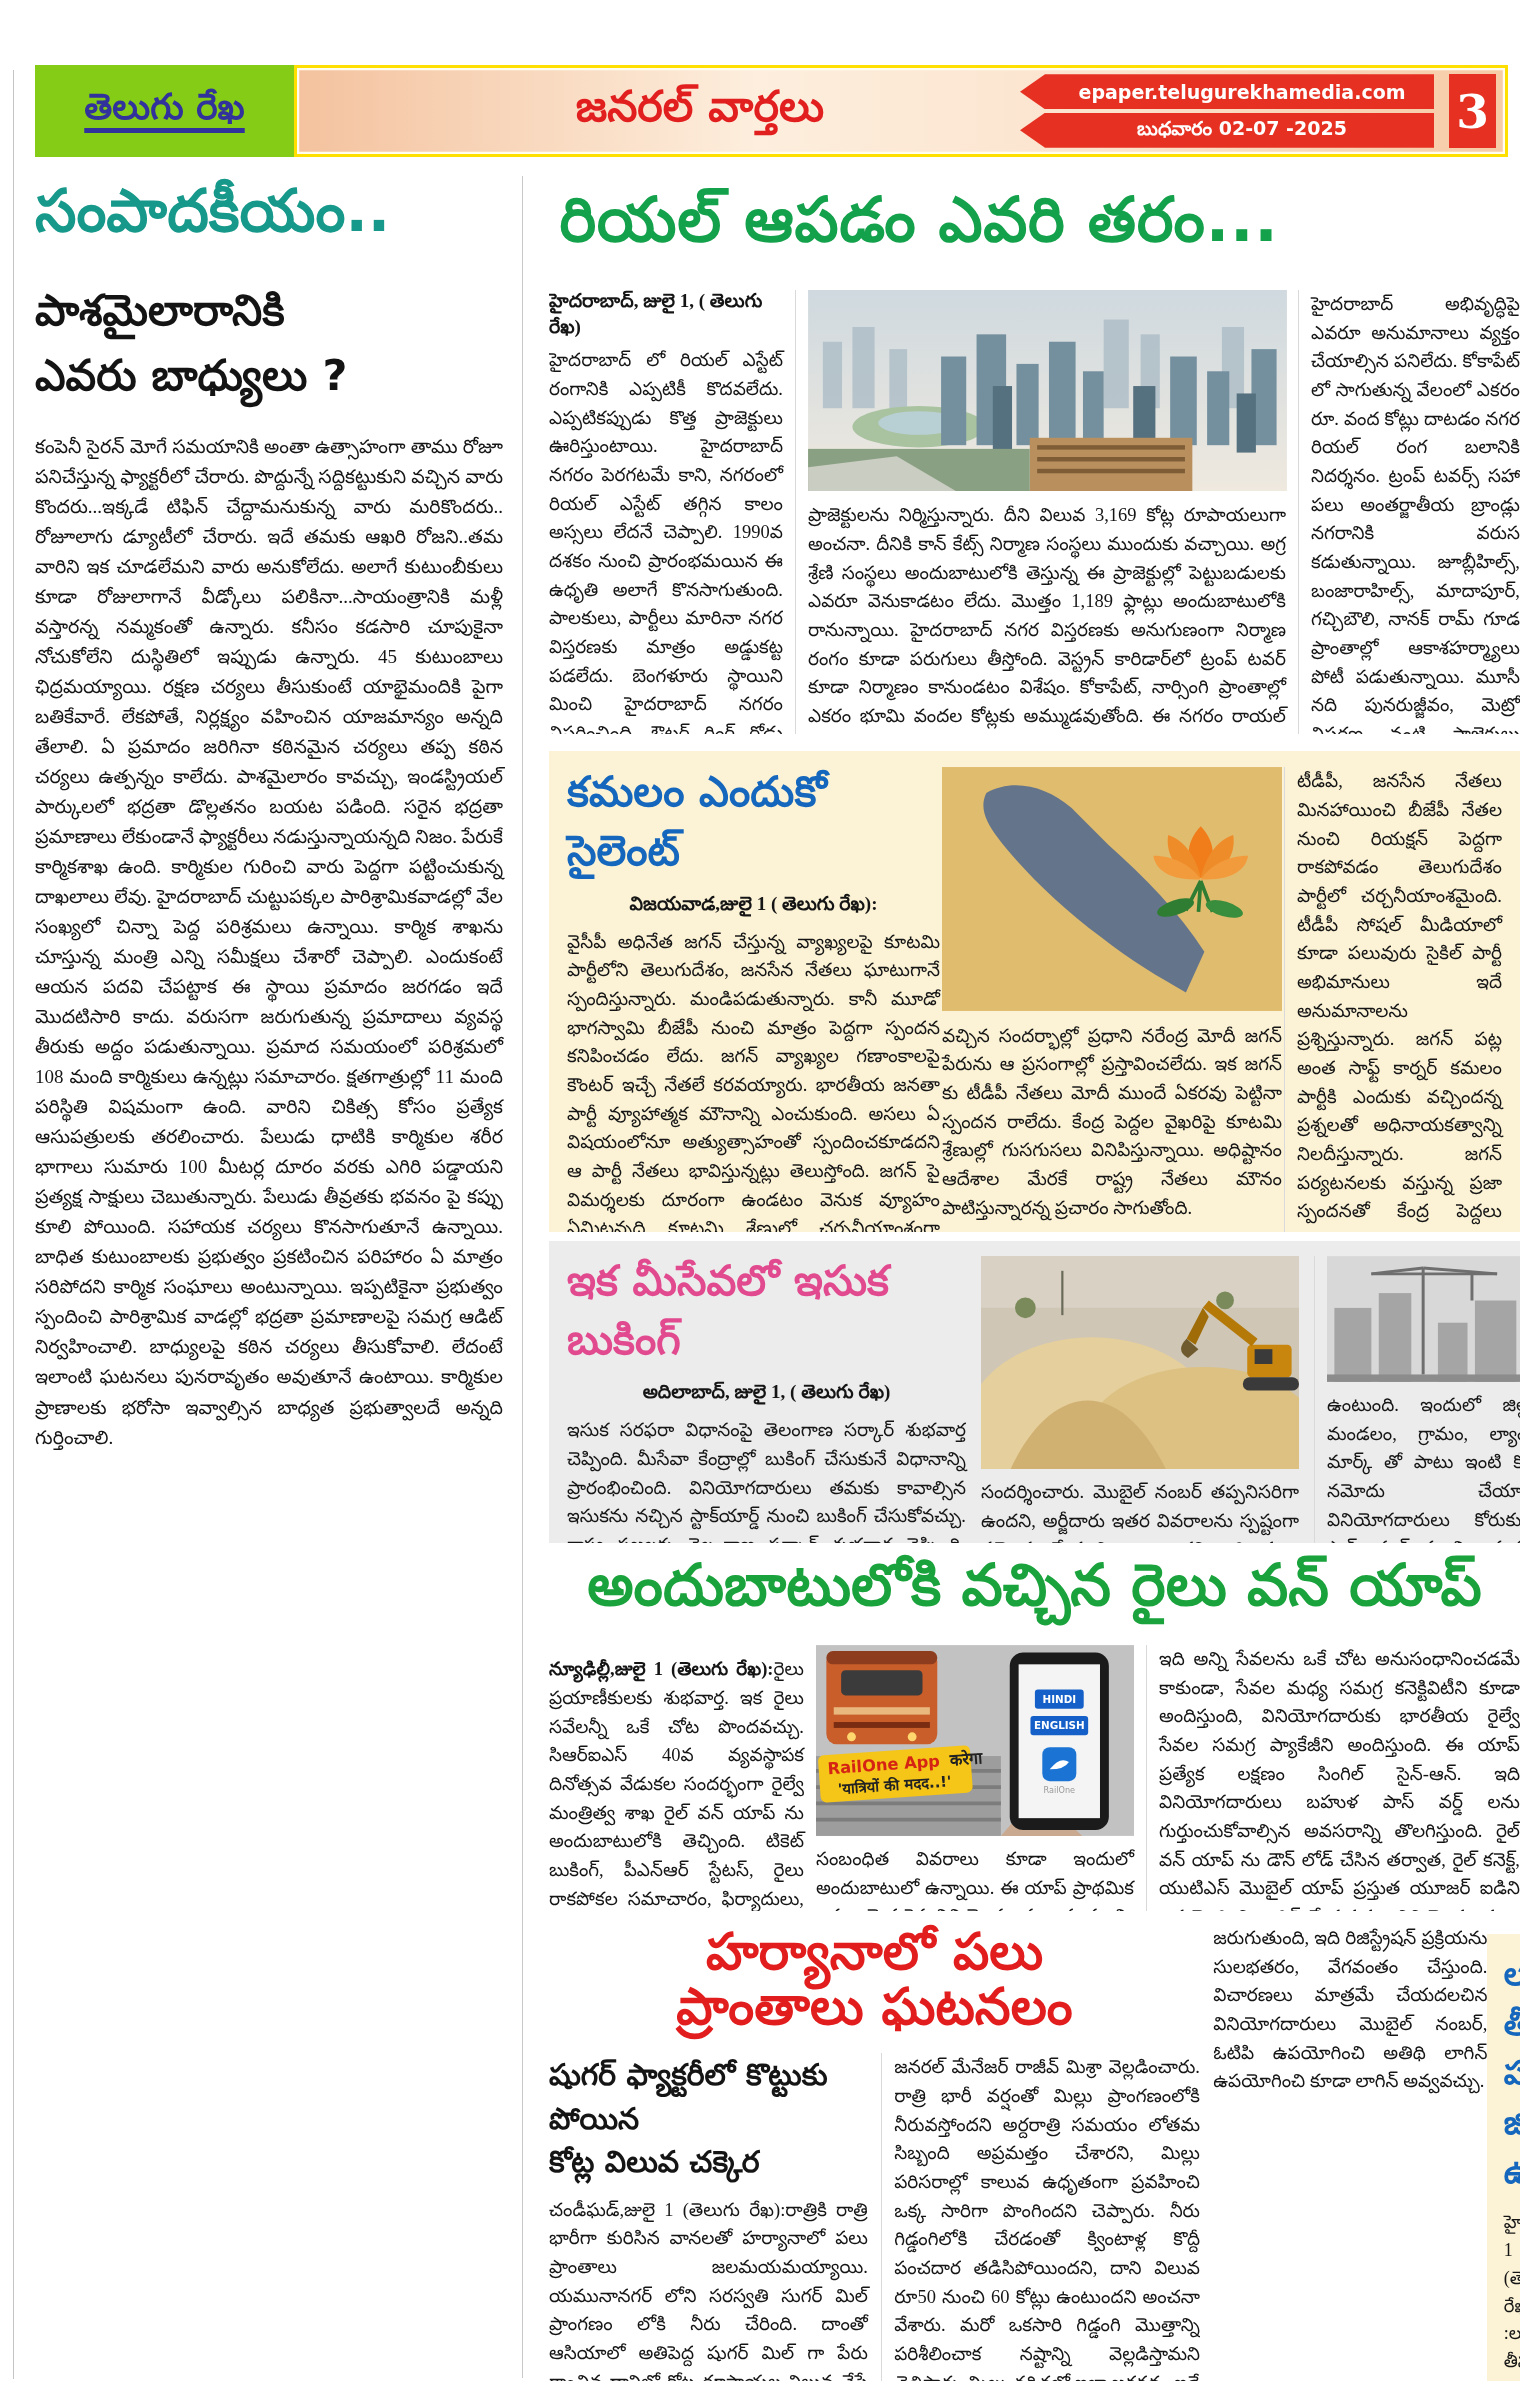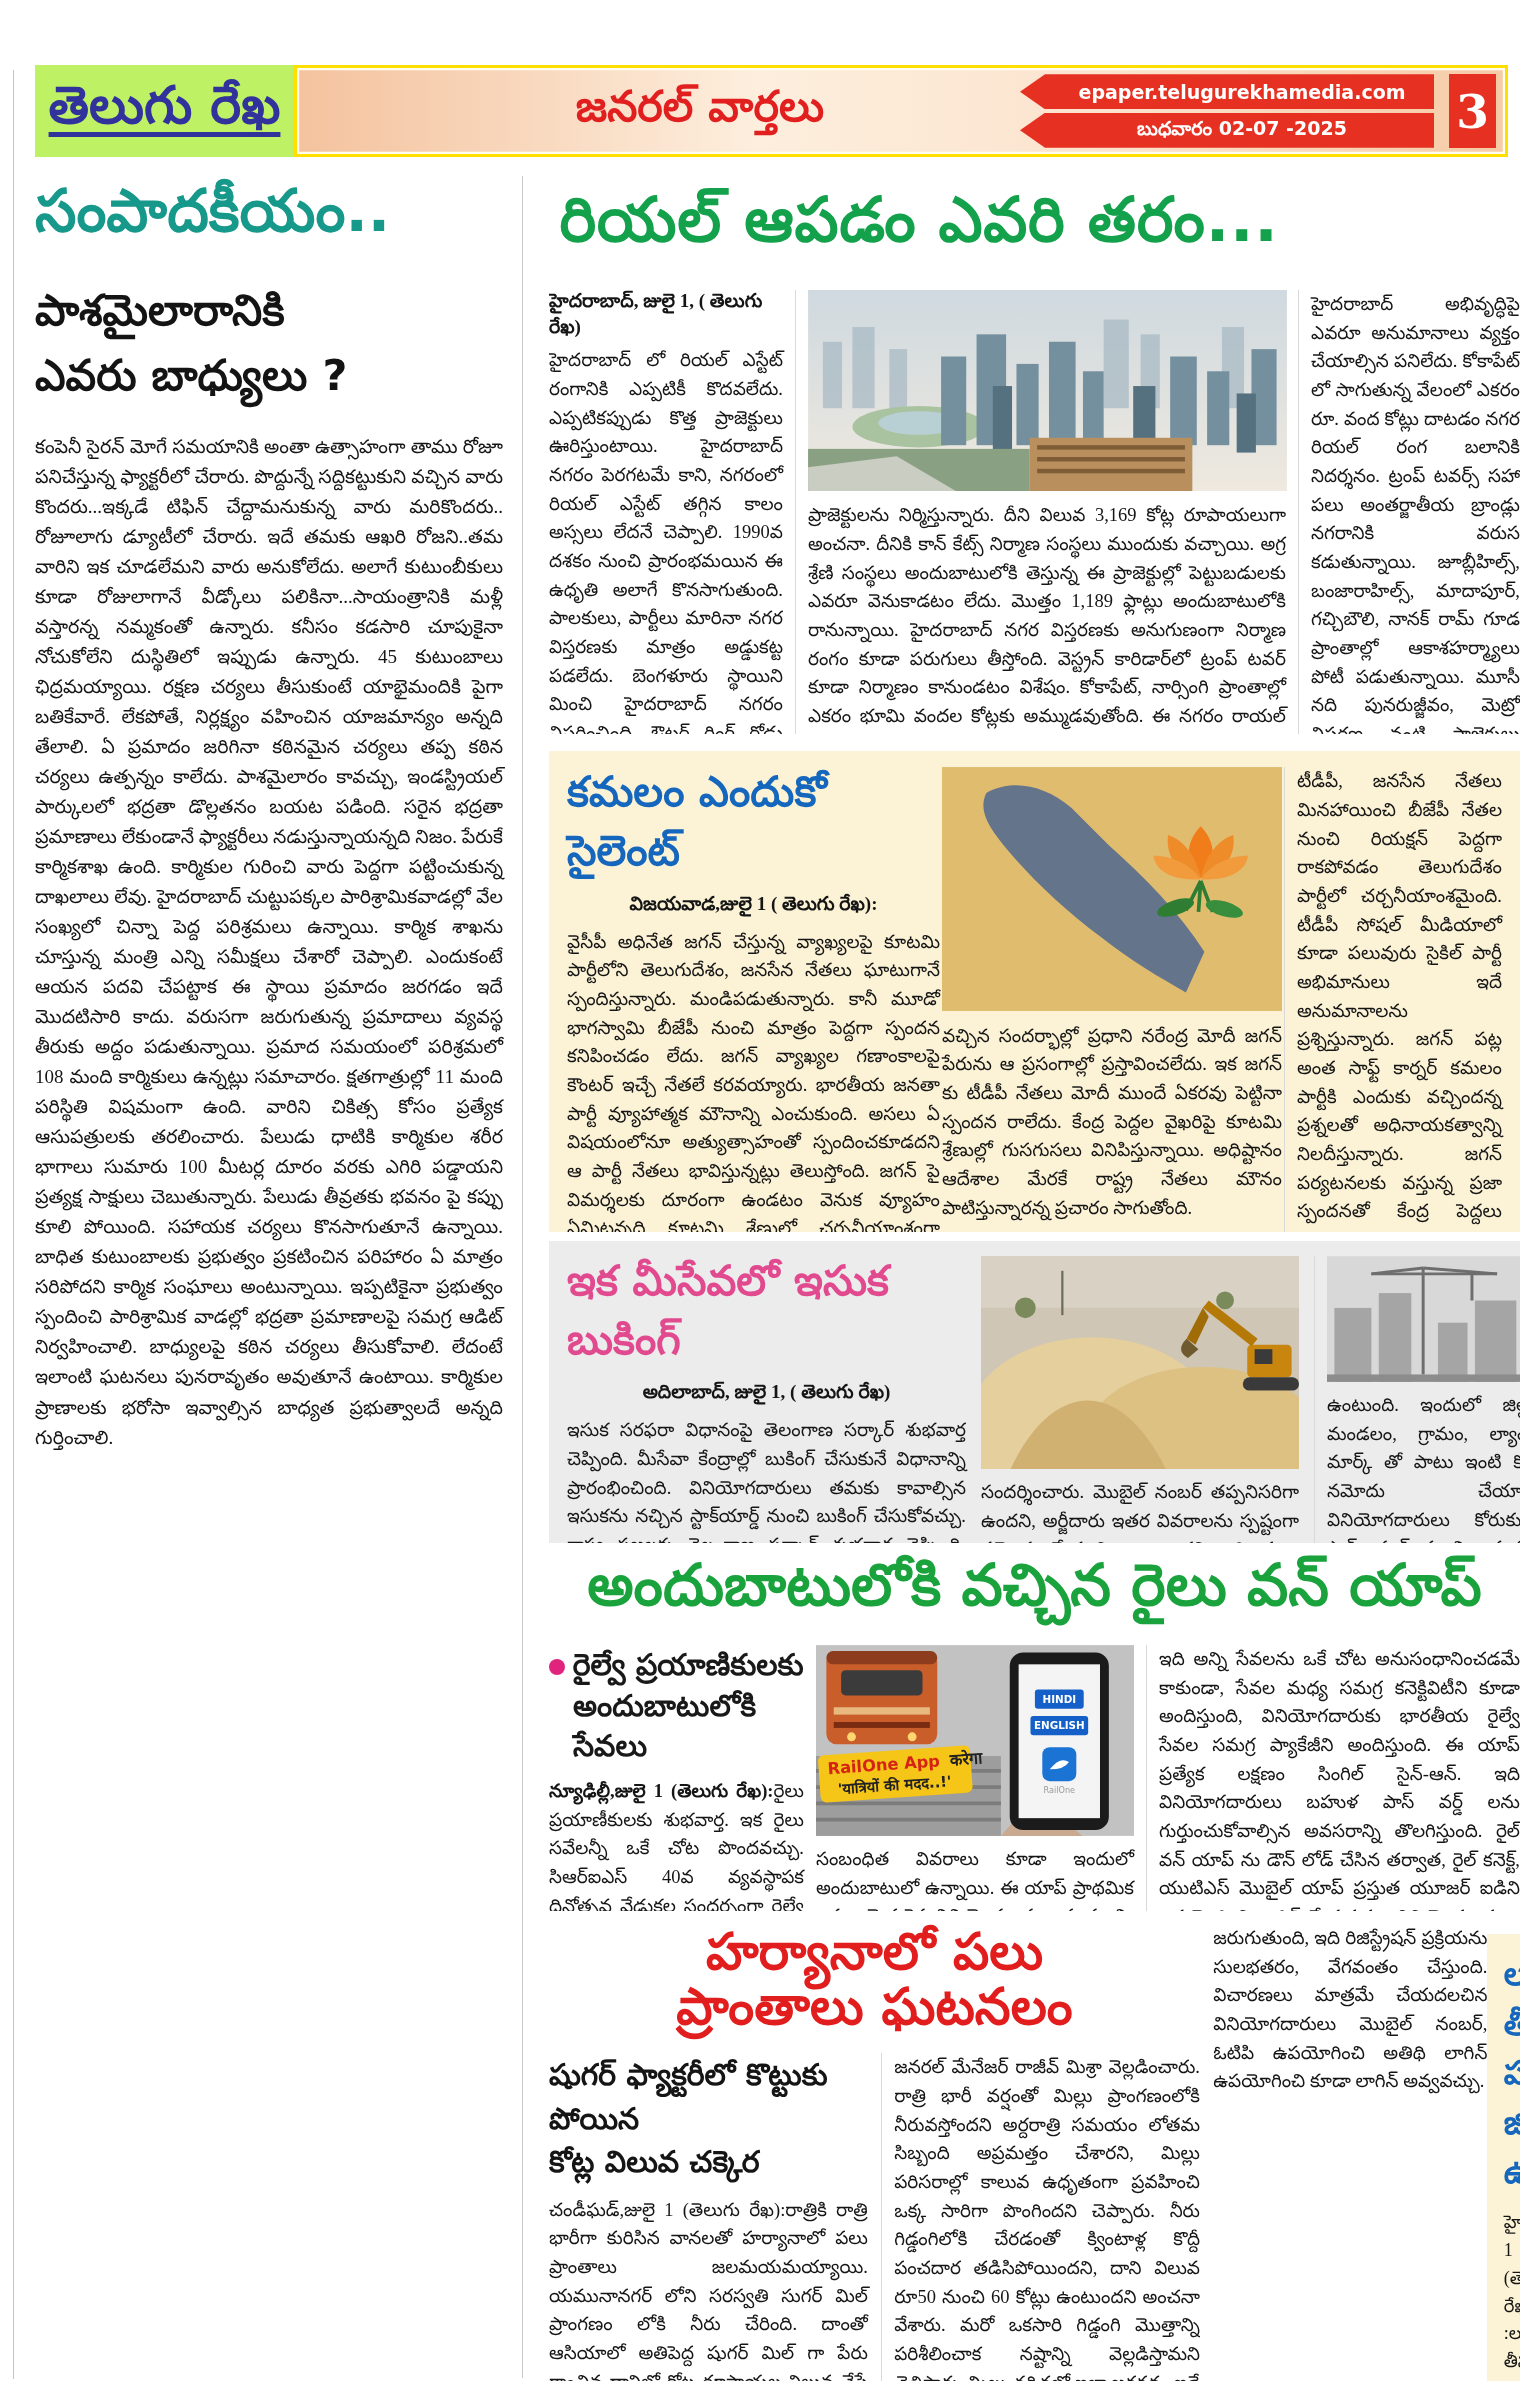--- a/index.html
+++ b/index.html
@@ -3,22 +3,22 @@
 <meta charset="utf-8">
 <style>
   html,body{margin:0;padding:0;background:#fff;}
   .page{position:relative;width:1528px;height:2401px;background:#fff;overflow:hidden;
         font-family:"Liberation Serif","DejaVu Serif",serif;color:#151515;}
   .page::before{content:"";position:absolute;left:13.3px;top:70px;bottom:22px;width:0.7px;background:#c4c4c4;}
   .hl{font-family:"DejaVu Sans","Liberation Sans",sans-serif;}
 
   
   .header{position:absolute;left:35px;top:65px;width:1473px;height:92px;display:flex;}
-  .logo{width:259px;background:#bef264;display:flex;align-items:center;justify-content:center;
-        font-family:"DejaVu Sans",sans-serif;font-size:52px;font-weight:800;color:#32329d;
+  .logo{width:259px;background:#84cc16;display:flex;align-items:center;justify-content:center;
+        font-family:"DejaVu Sans",sans-serif;font-size:36px;font-weight:800;color:#32329d;
         text-decoration:underline;text-decoration-thickness:5.2px;text-underline-offset:9px;}
   .band{flex:1;position:relative;border:3.7px solid #ffdf00;box-shadow:inset 0 0 0 2.2px #fffdf0;
         background:linear-gradient(90deg,#f4c29e 0%,#fdeedd 38%,#fbe3cd 68%,#f6cba6 100%);}
   .banner{position:absolute;left:403px;top:50%;transform:translate(-50%,-50%);
           font-family:"DejaVu Sans",sans-serif;font-size:43px;font-weight:800;color:#e21f1f;white-space:nowrap;}
   .ribbons{position:absolute;right:71px;top:3.7px;bottom:3.7px;width:414px;display:flex;flex-direction:column;gap:3.7px;justify-content:center;}
   .ribbon{height:35px;background:#e63122;color:#fff;font-family:"DejaVu Sans",sans-serif;
           font-weight:700;font-size:19px;display:flex;align-items:center;justify-content:center;
           padding-left:30px;clip-path:polygon(25px 0,100% 0,100% 100%,25px 100%,0 50%);}
   .pagebox{position:absolute;right:9px;top:6px;bottom:6px;width:47px;background:#e63122;color:#fff;
@@ -235,24 +235,20 @@
         </svg>
         <div class="body-txt" style="margin-top:9px;">ఉంటుంది. ఇందులో జిల్లా, మండలం, గ్రామం, ల్యాండ్ మార్క్ తో పాటు ఇంటి కోడ్ నమోదు చేయాలి. వినియోగదారులు కోరుకున్న స్టాక్ యార్డ్ నుంచి ఇసుకను బుక్ చేసుకునే వెసులుబాటు కల్పించారు. బుకింగ్ ప్రక్రియలో ఇబ్బందులు తలెత్తకుండా చర్యలు తీసుకుంటున్నామని, పారదర్శకంగా ఇసుక సరఫరా జరుగుతుందని అధికారులు వెల్లడించారు.</div>
       </div>
     </div>
   </section>
 
   <section class="railone">
     <div class="rail-hl hl">అందుబాటులోకి వచ్చిన రైలు వన్ యాప్</div>
     <div class="rail-grid">
       <div>
-        <div class="rail-sub">
-          <span class="bullet"></span><span>రైల్వే ప్రయాణికులకు</span>
-          <div style="margin-left:24px;">అందుబాటులోకి సేవలు</div>
-        </div>
         <p class="body-txt" style="margin-top:10.4px;">
           <b>న్యూఢిల్లీ,జులై 1 (తెలుగు రేఖ):</b><span>రైలు ప్రయాణీకులకు శుభవార్త. ఇక రైలు సవేలన్నీ ఒకే చోట పొందవచ్చు. సిఆర్ఐఎస్ 40వ వ్యవస్థాపక దినోత్సవ వేడుకల సందర్భంగా రైల్వే మంత్రిత్వ శాఖ రైల్ వన్ యాప్ ను అందుబాటులోకి తెచ్చింది. టికెట్ బుకింగ్, పీఎన్ఆర్ స్టేటస్, రైలు రాకపోకల సమాచారం, ఫిర్యాదులు, సహాయ సేవలు, రైలులో భోజనం బుకింగ్, సరుకు రవాణా విచారణలు ఒకే వేదికపై అందనున్నాయి. ? రిజర్వ్, అన్ రిజర్వ్డ్ టికెట్లు, ప్లాట్ ఫామ్ టికెట్లు, రైలు ట్రాకింగ్ వంటి ఎన్నో సేవలు ఇందులో లభిస్తాయి.</span>
         </p>
       </div>
       <div>
         <svg class="photo" width="318" height="191" viewBox="0 0 430 258">
           <rect width="430" height="258" fill="#c2c2c2"></rect>
           <rect x="0" y="150" width="250" height="108" fill="#9d9d9d"></rect>
           <g stroke="#7c7c7c" stroke-width="5">
               <line x1="0" y1="170" x2="250" y2="170"></line>

